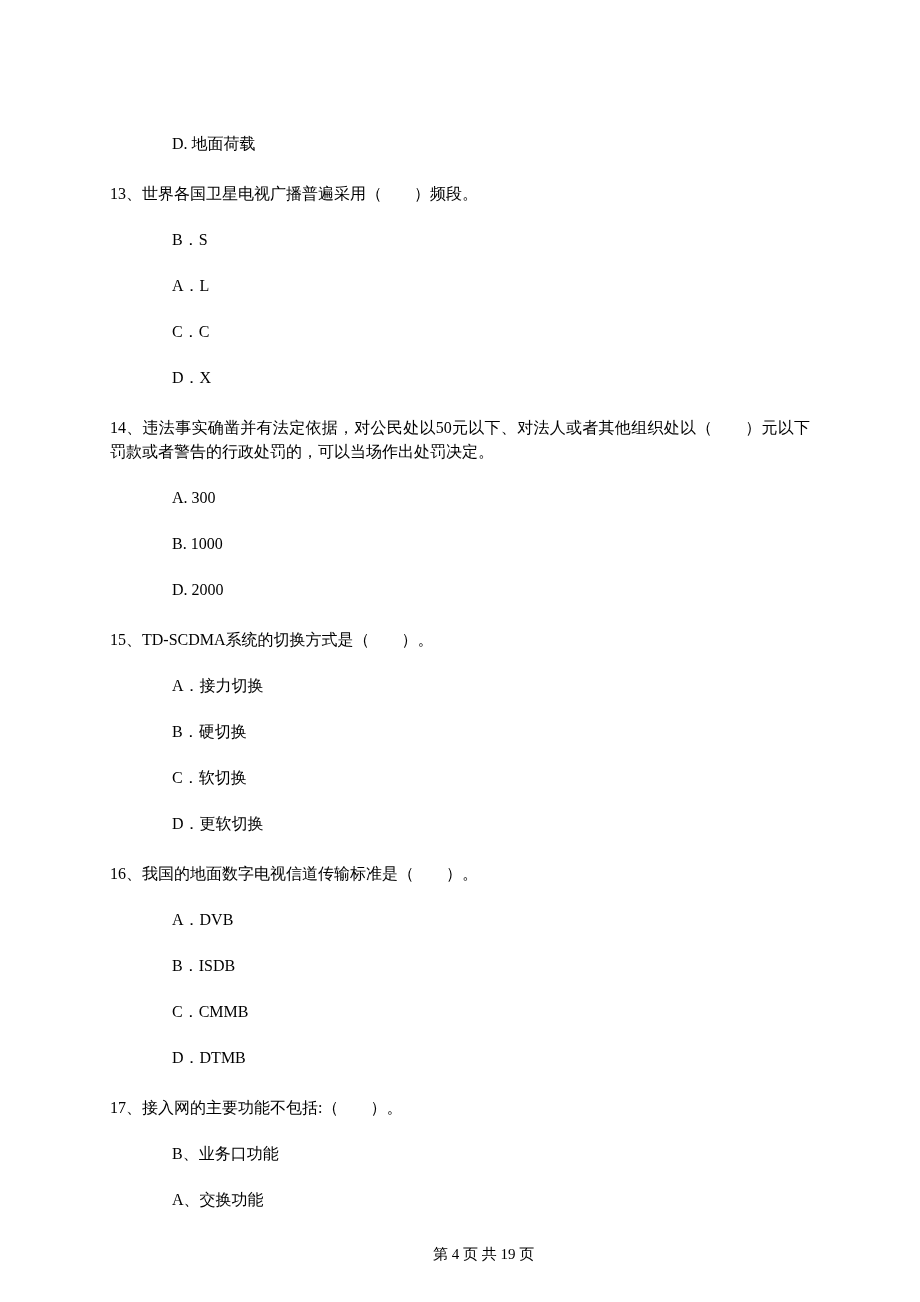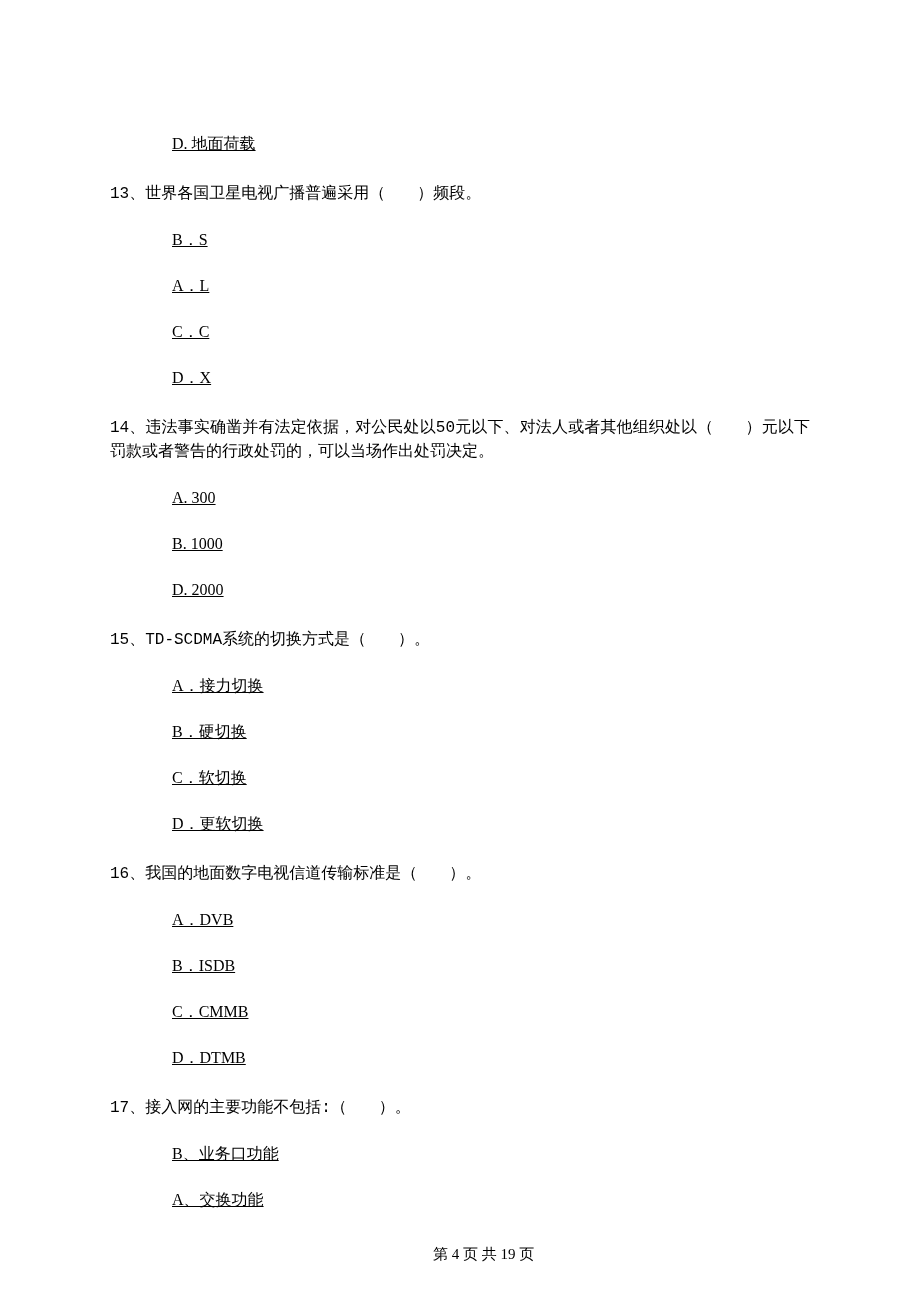--- a/index.html
+++ b/index.html
@@ -17,27 +17,25 @@
     box-sizing: border-box;
     width: 100%;
     font-size: 16px;
     color: #000;
     line-height: 1.5;
   }
   .option {
     padding-left: 62px;
     margin-top: 22px;
     margin-bottom: 22px;
-    text-decoration: underline;
   }
   .question {
     margin-top: 26px;
     margin-bottom: 22px;
     text-align: justify;
-    font-family: Liberation Mono, monospace;
   }
   .footer {
     position: absolute;
     bottom: 38px;
     left: 0;
     right: 0;
     text-align: center;
     font-size: 15px;
     color: #000;
     padding-left: 47px;

